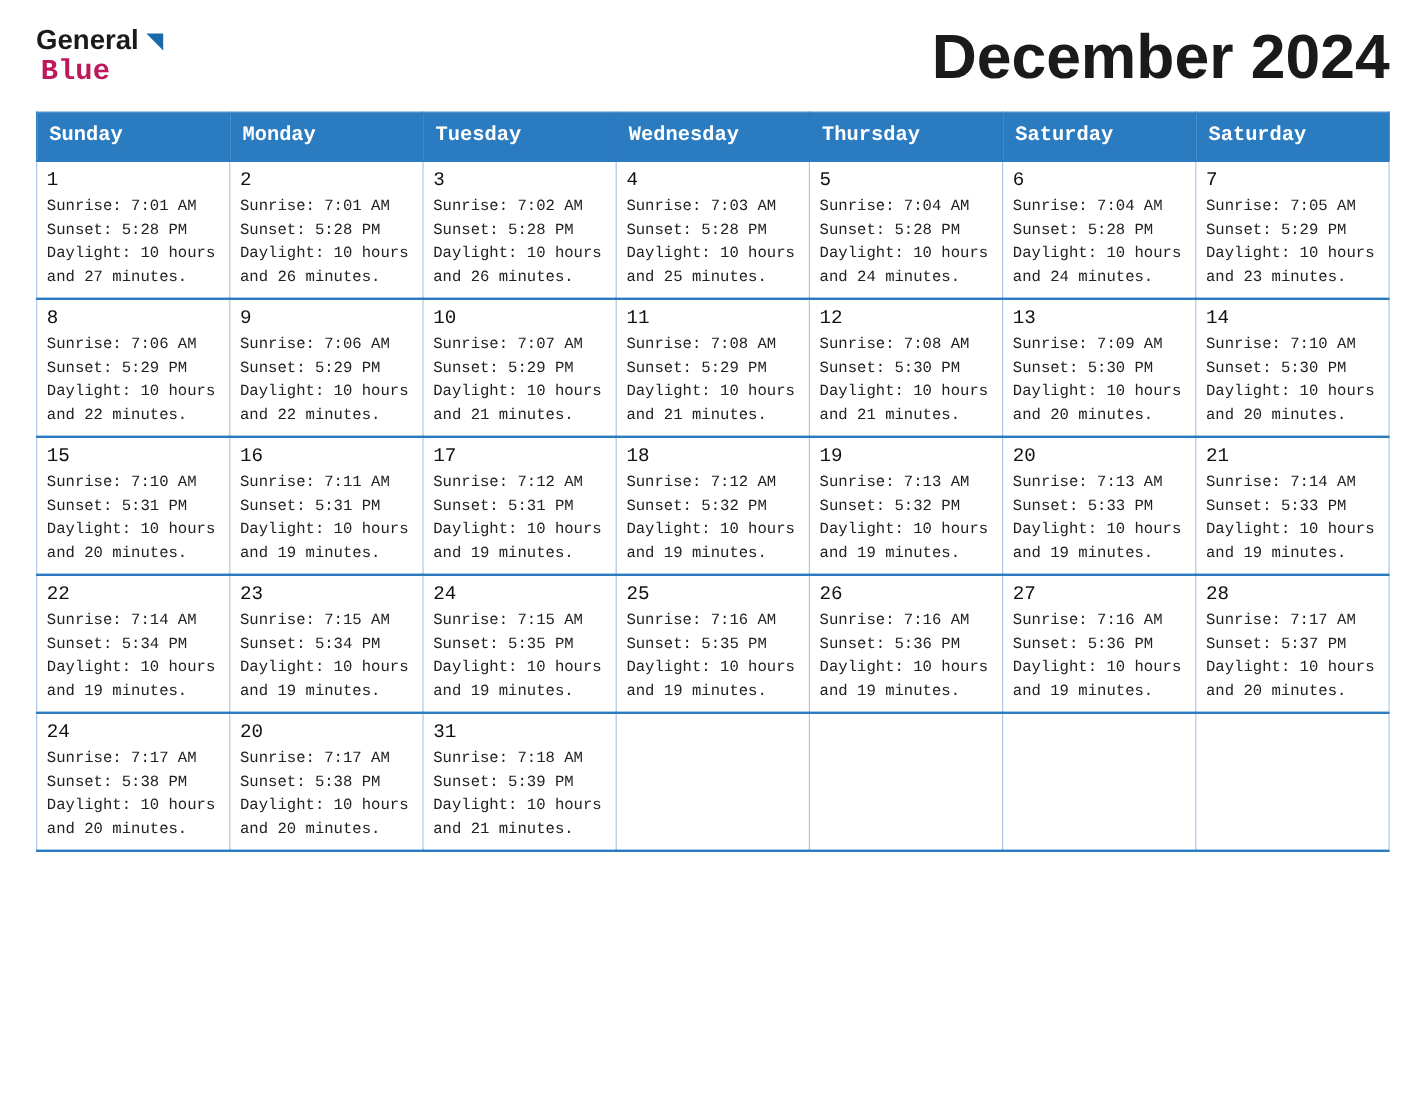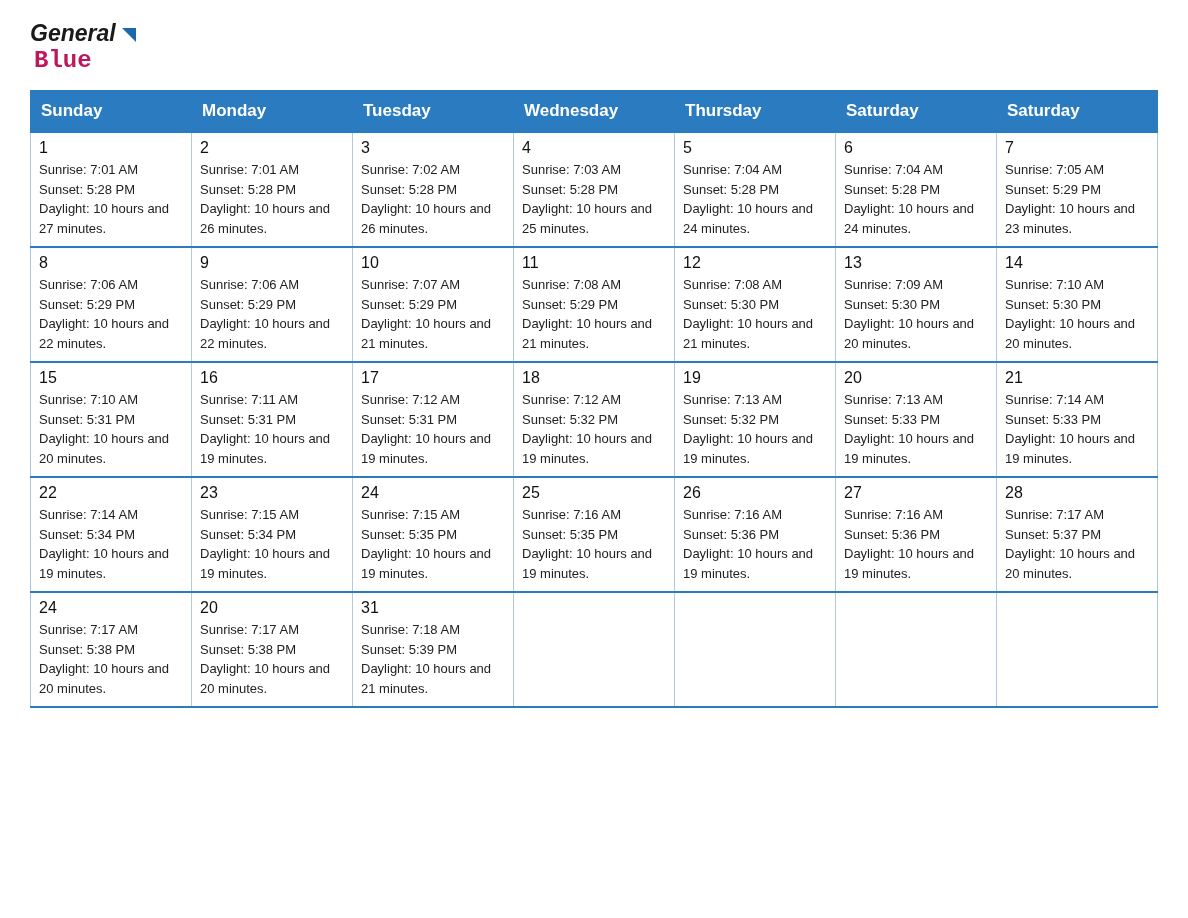--- a/index.html
+++ b/index.html
@@ -32,20 +32,21 @@
     .location {
       font-size: 20px;
       color: #333;
       margin-top: 4px;
     }
 
     .calendar-table {
       width: 100%;
       border-collapse: collapse;
       border: 1.5px solid #2a7bc0;
+      font-family: Liberation Mono, monospace;
     }
 
     .calendar-table th {
       background-color: #2a7bc0;
       color: #fff;
       font-size: 17px;
       font-weight: 600;
       padding: 10px 10px;
       text-align: left;
       border: 1px solid #2a7bc0;
@@ -86,39 +87,39 @@
 
     .logo-wrapper {
       display: flex;
       flex-direction: column;
       align-items: flex-start;
     }
 
     .logo-line1 {
       display: flex;
       align-items: center;
-      font-style: italic;
     }
   </style>
 </head>
 <body>
 
 <div class="header">
   <div class="logo-wrapper">
     <div class="logo-line1">
       <span style="font-size:23px;font-weight:bold;color:#1a1a1a;">General</span>
       <svg width="22" height="22" viewBox="0 0 22 22" style="margin-left:2px;margin-top:2px;">
         <polygon points="4,4 18,4 18,18" fill="#1a6aab"></polygon>
       </svg>
     </div>
     <div>
       <span style="font-size:24px;font-weight:bold;color:#be185d;margin-left:4px;font-family:Liberation Mono, monospace;">Blue</span>
     </div>
   </div>
   <div class="title-area">
+    <div class="month-title">December 2024</div>
   </div>
 </div>
 
 <table class="calendar-table">
   <thead>
     <tr>
     <th>Sunday</th>
         <th>Monday</th>
         <th>Tuesday</th>
         <th>Wednesday</th>

